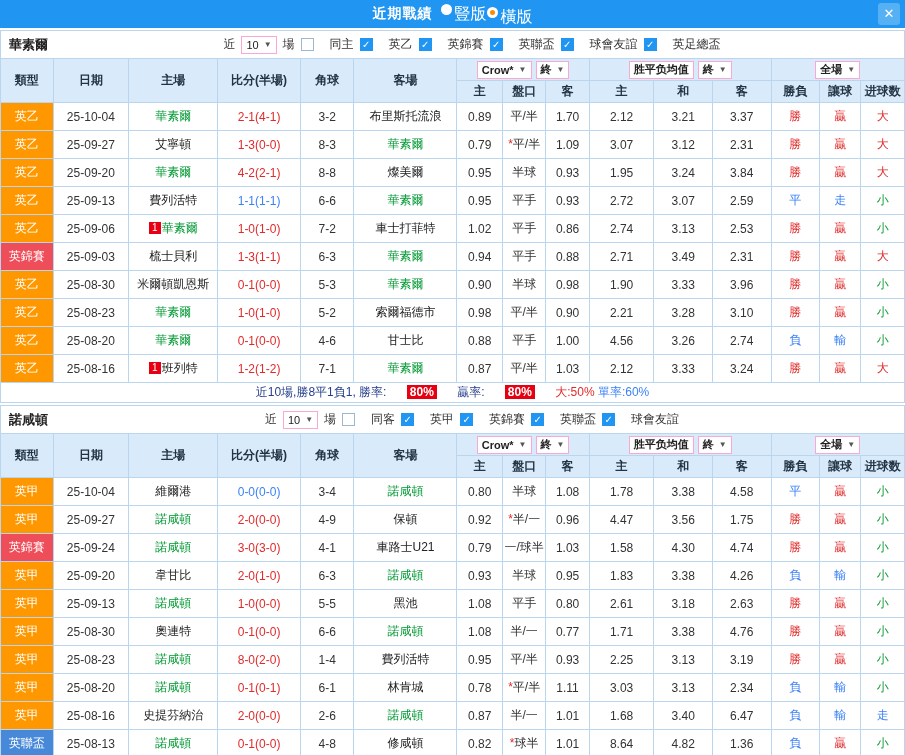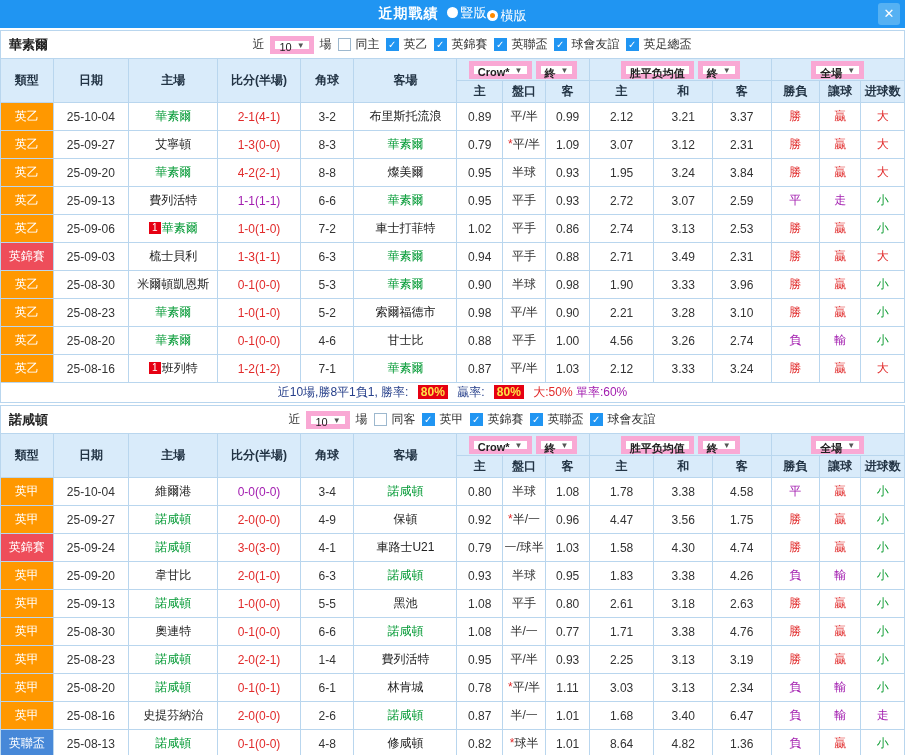--- a/index.html
+++ b/index.html
@@ -5,68 +5,68 @@
   * { margin:0; padding:0; box-sizing:border-box; }
   html,body { width:905px; height:755px; overflow:hidden; background:#fff;
     font-family:"Liberation Sans","DejaVu Sans",sans-serif; }
   .app { width:905px; height:755px; overflow:hidden; background:#fff; }
 
   
   .titlebar { height:28px; background:#2095F2; position:relative;
     display:flex; align-items:center; justify-content:center; }
   .titlebar-center { display:flex; align-items:center; gap:8px; }
   .title { color:#fff; font-weight:bold; font-size:14px; letter-spacing:1px; }
-  .radio-label { color:#fff; font-size:13px; display:inline-flex; align-items:center; gap:3px; cursor:pointer; }
+  .radio-label { color:#fff; font-size:16px; display:inline-flex; align-items:flex-start; gap:3px; cursor:pointer; }
   .radio-circle { width:11px; height:11px; border-radius:50%; background:#fff;
     display:inline-flex; align-items:center; justify-content:center; }
   .radio-circle.sel::after { content:''; width:5px; height:5px; border-radius:50%; background:#FF8A00; }
   .close-btn { position:absolute; right:5px; top:3px; width:22px; height:22px;
     background:#55B1F3; color:#fff; border-radius:3px; text-align:center;
     line-height:22px; font-size:13px; font-weight:bold; cursor:pointer; }
 
   
   .section { margin-top:2px; }
   .teambar { height:28px; display:flex; align-items:center; padding:0 8px;
     border:1px solid #B9D6EE; border-bottom:none; background:#fff; font-size:12px; }
   .team-name { font-weight:bold; font-size:13px; color:#222; }
   .filters { flex:1; display:flex; justify-content:center; align-items:center; gap:6px; }
   .flabel { color:#333; font-size:12px; }
-  .select-box { background:#fff; border:5px solid #f9a8d4; height:18px; padding:0 4px;
-    display:inline-flex; gap:5px; font-size:11px; color:#222; cursor:pointer; }
+  .select-box { background:#fff; border:1px solid #f9a8d4; height:18px; padding:0 4px;
+    display:inline-flex; align-items:center; gap:5px; font-size:11px; color:#222; cursor:pointer; }
   .caret { font-size:8px; color:#555; }
-  .cb-label { display:inline-flex; align-items:center; gap:5px; cursor:pointer; color:#333; font-size:12px; }
+  .cb-label { display:inline-flex; align-items:center; gap:16px; cursor:pointer; color:#333; font-size:12px; }
   .checkbox { width:13px; height:13px; border:1px solid #9DB8CE; background:#fff;
     display:inline-flex; align-items:center; justify-content:center; font-size:10px; color:#fff; }
   .checkbox.checked { background:#2095F2; border-color:#2095F2; }
 
   
   table { width:100%; border-collapse:collapse; table-layout:fixed; }
   th,td { border:1px solid #B9D6EE; text-align:center; font-size:12px;
     padding:0; overflow:hidden; white-space:nowrap; }
   thead th { background:#D9EBFA; color:#223344; font-weight:bold; height:22px; }
   tbody td { height:28px; background:#fff; color:#333; }
   .hsel { display:flex; justify-content:center; align-items:center; gap:4px; }
 
   .type-cell { color:#fff; font-weight:normal; }
   .t-orange { background:#FF9800; }
   .t-red    { background:#EE4D5A; }
   .t-blue   { background:#4788D8; }
 
   .team-cell { color:#222; }
   .team-cell.focus { color:#009933; }
   .c-red   { color:#E12A2A; }
-  .c-blue  { color:#a21caf; }
+  .c-blue  { color:#3b82f6; }
   .c-green { color:#0B9B30; }
 
   .badge-red { display:inline-block; background:#E60012; color:#fff; font-size:10px;
     width:12px; height:12px; line-height:12px; margin-right:1px; vertical-align:1px; }
 
   .summary-cell { height:20px; font-size:12px; color:#27408B; background:#fff; }
-  .badge-pct { display:inline-block; background:#E60012; color:#fde047; font-weight:bold;
-    font-size:12px; padding:0 3px; margin:0 6px; }
+  .badge-pct { display:inline-block; background:#E60012; color:#ffffff; font-weight:bold;
+    font-size:12px; padding:0 3px; margin:0 17px; }
 </style>
 </head>
 <body>
 
 <div class="app">
   <div class="titlebar">
     <div class="titlebar-center">
       <span class="title">近期戰績</span>
       <span id="radio-slot"><label class="radio-label">
             <span class="radio-circle"></span>
@@ -188,21 +188,21 @@
           <tbody>
             <tr>
               <td class="type-cell t-orange">英乙</td>
               <td>25-10-04</td>
               <td class="team-cell focus"><span>華素爾</span></td>
               <td class="c-red">2-1(4-1)</td>
               <td>3-2</td>
               <td class="team-cell"><span>布里斯托流浪</span></td>
               <td>0.89</td>
               <td>平/半</td>
-              <td>0.99</td>
+              <td>1.70</td>
               <td>2.12</td>
               <td>3.21</td>
               <td>3.37</td>
               <td class="c-red">勝</td>
               <td class="c-red">贏</td>
               <td class="c-red">大</td>
             </tr>
             <tr>
               <td class="type-cell t-orange">英乙</td>
               <td>25-09-27</td>
@@ -564,21 +564,21 @@
               <td>3.38</td>
               <td>4.76</td>
               <td class="c-red">勝</td>
               <td class="c-red">贏</td>
               <td class="c-green">小</td>
             </tr>
             <tr>
               <td class="type-cell t-orange">英甲</td>
               <td>25-08-23</td>
               <td class="team-cell focus"><span>諾咸頓</span></td>
-              <td class="c-red">2-0(2-1)</td>
+              <td class="c-red">8-0(2-0)</td>
               <td>1-4</td>
               <td class="team-cell"><span>費列活特</span></td>
               <td>0.95</td>
               <td>平/半</td>
               <td>0.93</td>
               <td>2.25</td>
               <td>3.13</td>
               <td>3.19</td>
               <td class="c-red">勝</td>
               <td class="c-red">贏</td>

